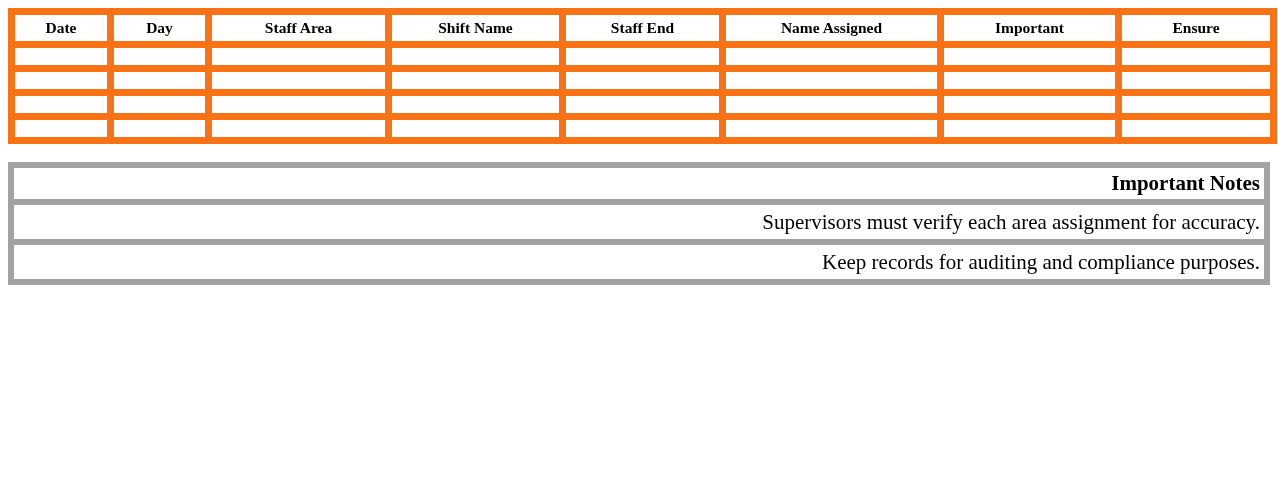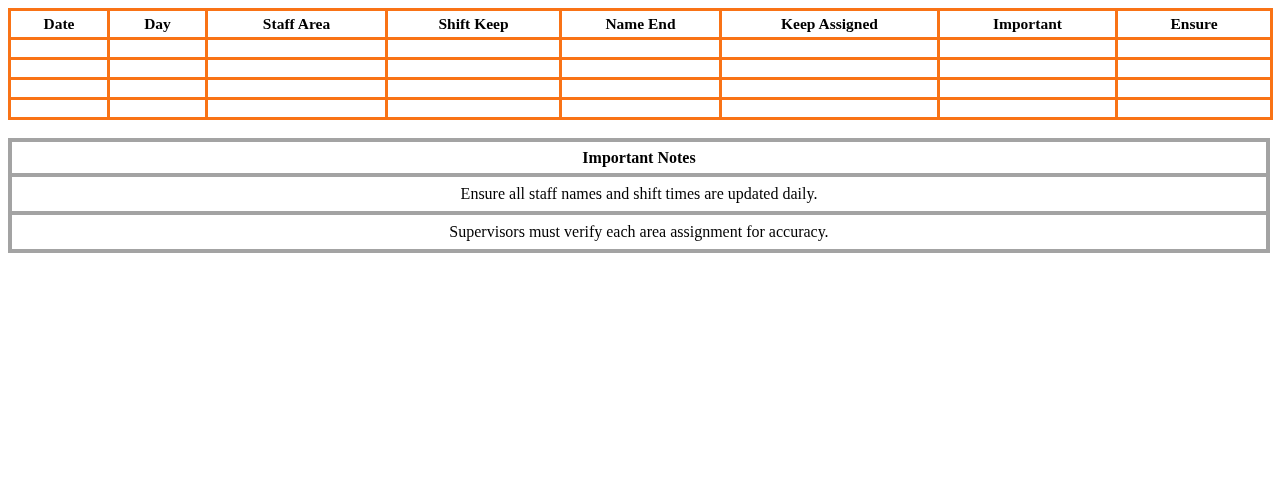--- a/index.html
+++ b/index.html
@@ -21,43 +21,43 @@
     box-sizing: border-box;
     padding: 8px 8px 0 8px;
   }
   table {
     border-collapse: collapse;
     table-layout: fixed;
     width: 1262px;
   }
   table.schedule-table td,
   table.schedule-table th {
-    border: 3px solid #f97316;
+    border: 7px solid #f97316;
     height: 16px;
     padding: 0 2px;
     font-size: 15px;
     line-height: 16px;
   }
   table.schedule-table th {
     font-weight: bold;
     text-align: center;
     height: 26px;
     line-height: 26px;
     font-size: 15.5px;
   }
   table.schedule-table td.empty-cell {
     height: 17px;
   }
   .spacer {
     height: 18px;
   }
   table.notes-table td {
-    border: 4px solid #a3a3a3;
-    text-align: center;
-    font-size: 16px;
+    border: 6px solid #a3a3a3;
+    text-align: right;
+    font-size: 21px;
     height: 34px;
     padding: 0 4px;
   }
   table.notes-table td.notes-title {
     font-weight: bold;
     height: 31px;
   }
 </style>
 </head>
 <body>
@@ -73,23 +73,23 @@
       <col style="width:160px">
       <col style="width:218px">
       <col style="width:178px">
       <col style="width:155px">
     </colgroup>
     <thead>
       <tr>
         <th>Date</th>
         <th>Day</th>
         <th>Staff Area</th>
-        <th>Shift Keep</th>
-        <th>Name End</th>
-        <th>Keep Assigned</th>
+        <th>Shift Name</th>
+        <th>Staff End</th>
+        <th>Name Assigned</th>
         <th>Important</th>
         <th>Ensure</th>
       </tr>
     </thead>
     <tbody>
       <tr>
         <td class="empty-cell"></td>
         <td class="empty-cell"></td>
         <td class="empty-cell"></td>
         <td class="empty-cell"></td>
@@ -132,21 +132,21 @@
   </table>
 
   <div class="spacer"></div>
 
   <table class="notes-table">
     <tbody>
       <tr>
         <td class="notes-title">Important Notes</td>
       </tr>
       <tr>
-        <td>Ensure all staff names and shift times are updated daily.</td>
+        <td>Supervisors must verify each area assignment for accuracy.</td>
       </tr>
       <tr>
-        <td>Supervisors must verify each area assignment for accuracy.</td>
+        <td>Keep records for auditing and compliance purposes.</td>
       </tr>
     </tbody>
   </table>
 
 </div>
 
 </body></html>

